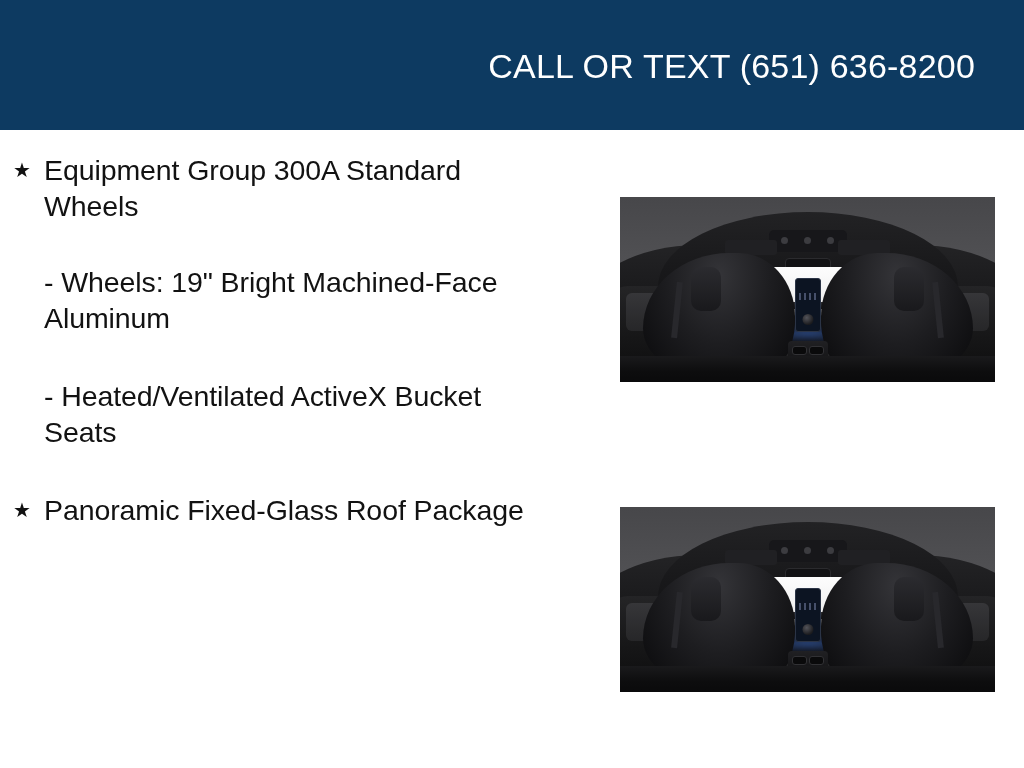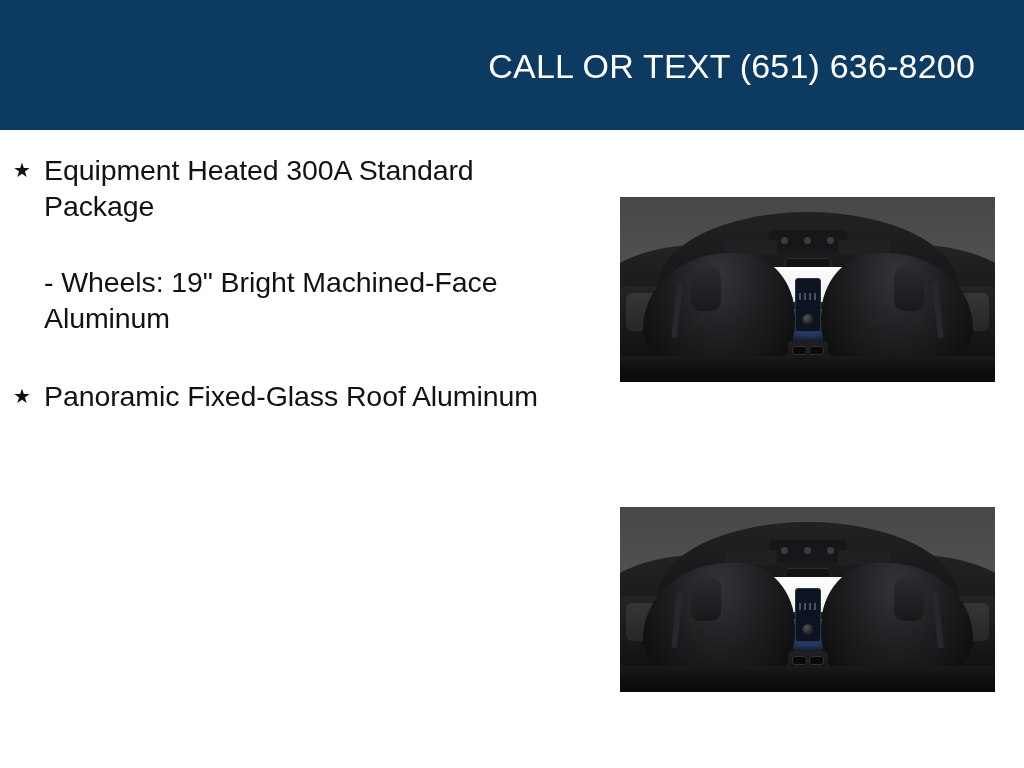--- a/index.html
+++ b/index.html
@@ -382,32 +382,35 @@
 <div class="header-banner">
   <div class="header-phone">CALL OR TEXT (651) 636-8200</div>
 </div>
 
 <div class="content-area">
 
   <div class="features-list">
 
     <div class="feature-item">
       <span class="star-bullet">★</span>
-      <span class="feature-text">Equipment Heated 300A Standard Package</span>
+      <span class="feature-text">Equipment Group 300A Standard Wheels</span>
     </div>
 
     <div class="feature-item sub">
       <span class="feature-text">- Wheels: 19" Bright Machined-Face Aluminum</span>
     </div>
 
+    <div class="feature-item sub">
+      <span class="feature-text">- Heated/Ventilated ActiveX Bucket Seats</span>
+    </div>
 
 
     <div class="feature-item">
       <span class="star-bullet">★</span>
-      <span class="feature-text">Panoramic Fixed-Glass Roof Aluminum</span>
+      <span class="feature-text">Panoramic Fixed-Glass Roof Package</span>
     </div>
 
   </div>
 
   <div class="photo photo-1">
     <div class="pano">
       <div class="pano-roofwing l"></div>
       <div class="pano-roofwing r"></div>
       <div class="pano-sidepanel left"></div>
       <div class="pano-sidepanel right"></div>

